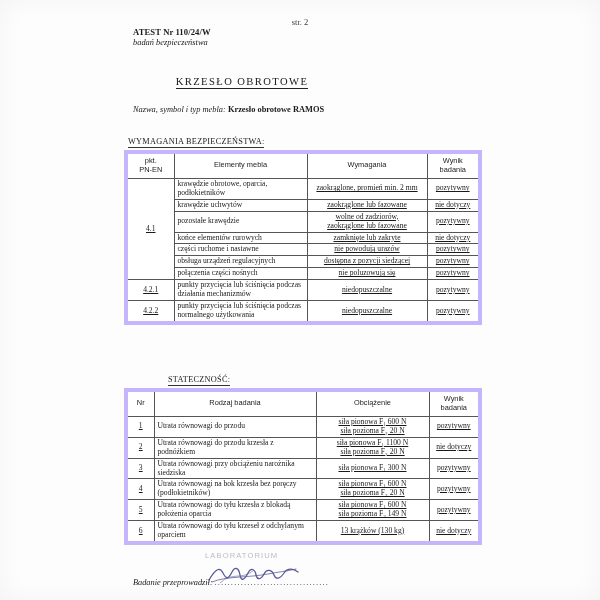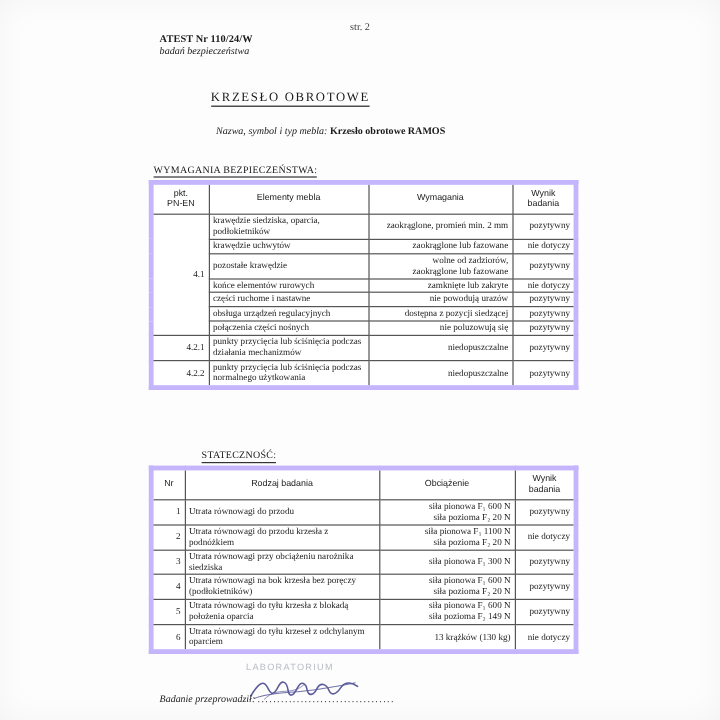--- a/index.html
+++ b/index.html
@@ -27,21 +27,21 @@
   .doc-head .line1{font-size:8.6px;font-weight:bold;letter-spacing:.1px;}
   .doc-head .line2{font-size:8.4px;font-style:italic;}
 
   .doc-title{
     position:absolute;left:0;top:76px;width:484px;text-align:center;
     font-size:10.6px;letter-spacing:1.4px;
   }
   .doc-title span{border-bottom:1px solid #222;padding-bottom:1px;}
 
   .nazwa{
-    position:absolute;left:133px;top:105px;font-size:8.4px;margin-left:47px;
+    position:absolute;left:133px;top:105px;font-size:8.4px;
   }
   .nazwa .lbl{font-style:italic;}
   .nazwa .val{font-weight:bold;}
 
   .sec-label{
     position:absolute;font-size:8.3px;letter-spacing:.25px;
   }
   .sec-label span{border-bottom:1px solid #333;padding-bottom:1px;}
   #sec-wymagania{left:128px;top:137px;}
   #sec-statecznosc{left:128px;top:375px;padding-left:40px;}
@@ -63,21 +63,21 @@
   }
   table.doc th{
     font-weight:normal;
     text-align:center;
     font-family:"Liberation Sans", sans-serif;
     font-size:7.4px;
     line-height:1.2;
     padding:3px 2px;
   }
   table.doc{border:4px solid #c4b5fd;}
-  .c-center{text-align:right;}
+  .c-center{text-align:center;text-decoration:underline;}
   .c-left{text-align:left;padding-left:5px;}
 
   #table-wymagania{left:124px;top:150px;width:354px;}
   #table-statecznosc{left:124px;top:388px;width:354px;}
 
   
   .sig{
     position:absolute;left:133px;top:578px;font-size:8.3px;font-style:italic;font-family:Liberation Serif, serif;
   }
   .dots{letter-spacing:1.2px;color:#333;}
@@ -139,21 +139,21 @@
         <th>
           <div>Wynik</div>
           <div>badania</div>
         </th>
       </tr>
     </thead>
     <tbody id="req-body">
         <tr>
           <td class="c-center" rowspan="7">4.1</td>
           <td class="c-left">
-            <div>krawędzie siedziska, oparcia, podłokietników</div>
+            <div>krawędzie obrotowe, oparcia, podłokietników</div>
           </td>
           <td class="c-center">
             <div>zaokrąglone, promień min. 2 mm</div>
           </td>
           <td class="c-center">pozytywny</td>
         </tr>
         <tr>
           <td class="c-left">
             <div>krawędzie uchwytów</div>
           </td>

